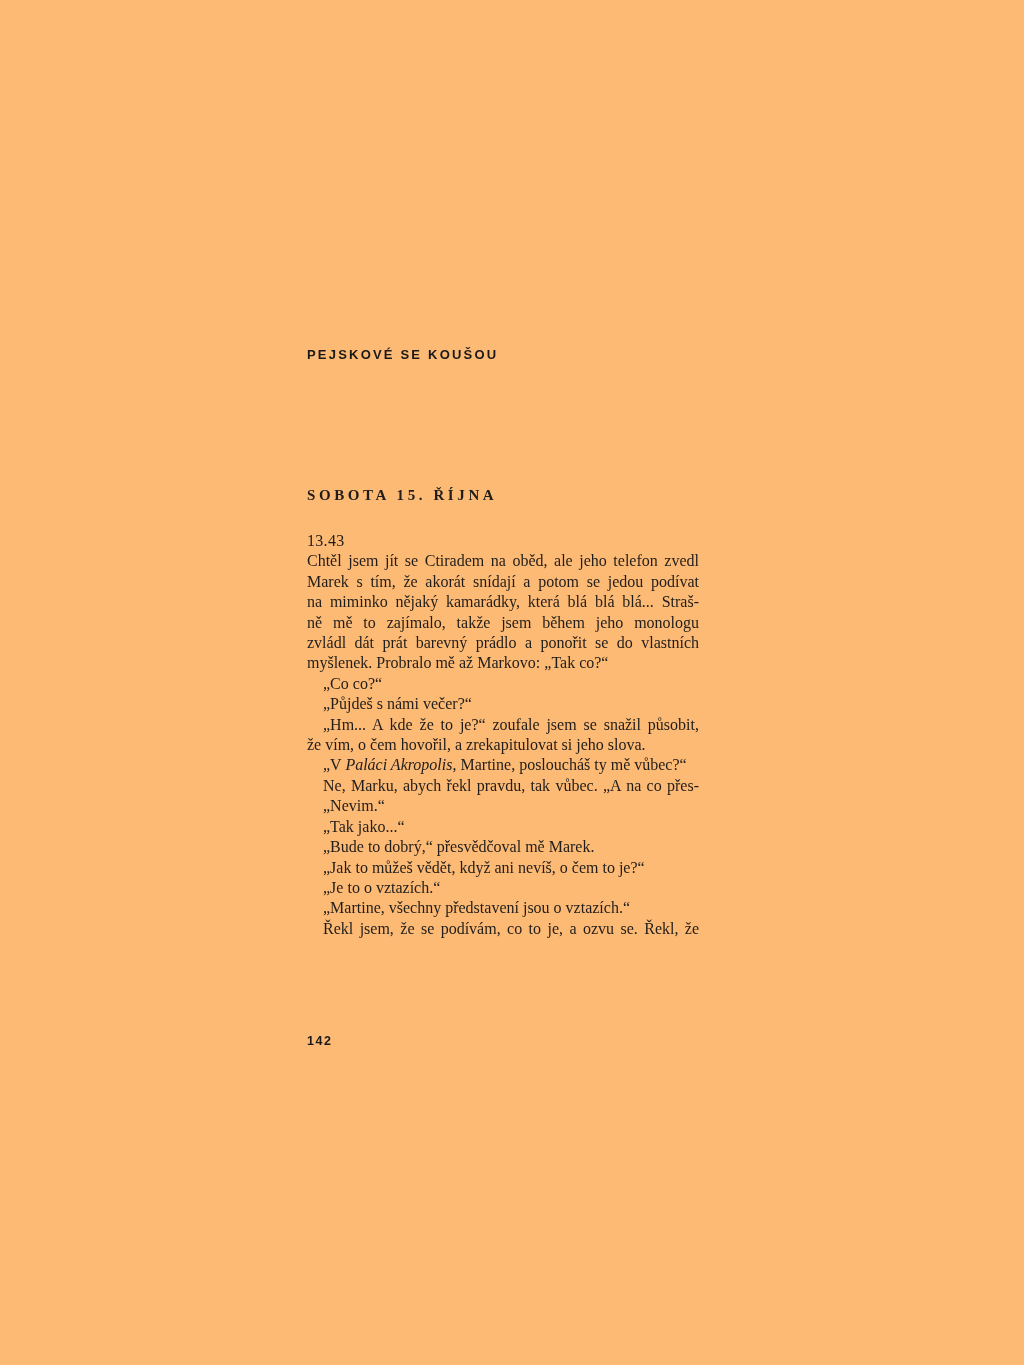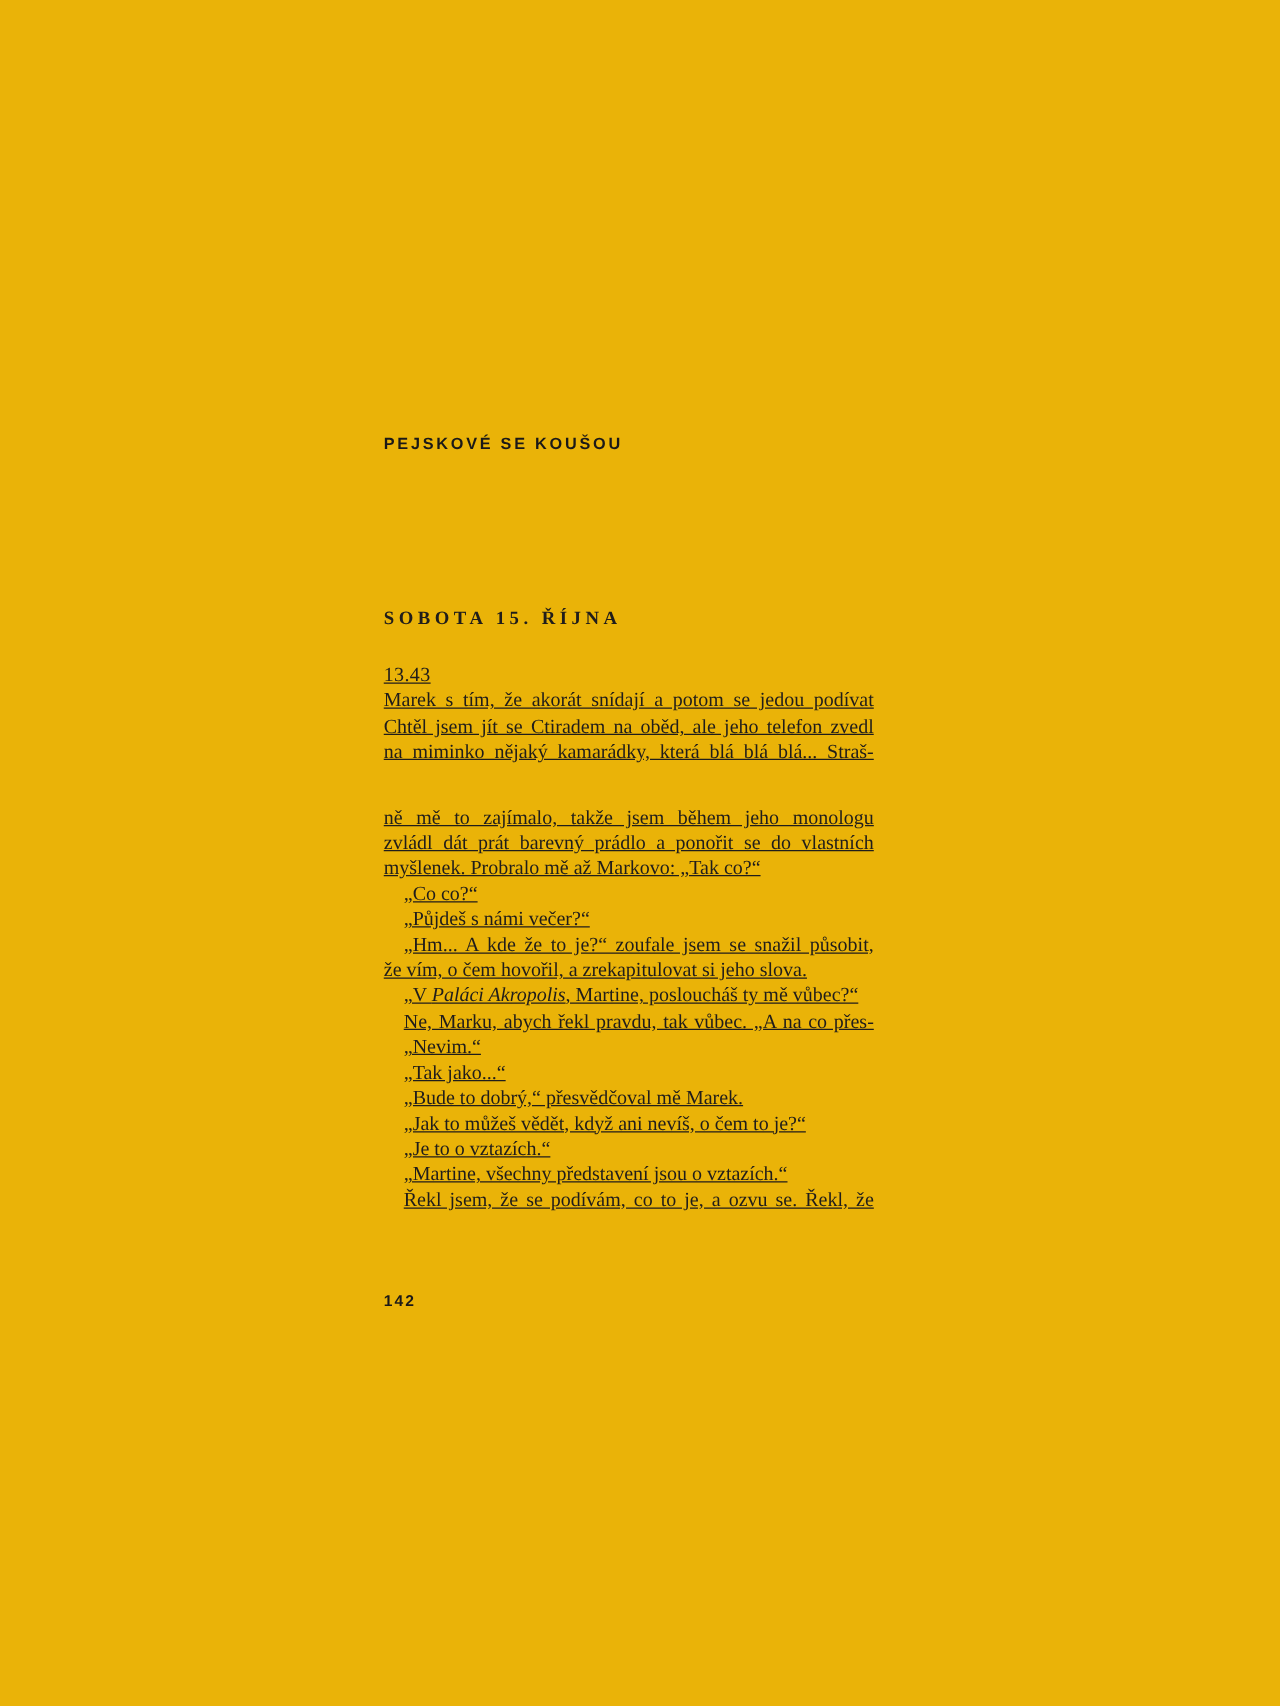--- a/index.html
+++ b/index.html
@@ -35,52 +35,51 @@
     letter-spacing: 3.6px;
     color: #201d1b;
   }
   .entry {
     position: absolute;
     left: 307px; top: 531px;
     width: 392px;
     font-size: 16px;
     line-height: 20.4px;
     color: #201d1b;
-    text-decoration: underline;
   }
   .line { white-space: nowrap; }
   .line.indent { text-indent: 16px; }
   .it { font-style: italic; }
   .entry-time { letter-spacing: 0.3px; }
   .page-number {
     position: absolute;
     left: 307px; top: 1034px;
     font-family: "Liberation Sans", sans-serif;
     font-weight: 700;
     font-size: 12.5px;
     letter-spacing: 1.6px;
     color: #1b1918;
   }
 </style>
 </head>
 <body>
 
-<div class="book-page" style="background: #eab308; color: rgb(32, 29, 27);">
+<div class="book-page" style="background: #fdba74; color: rgb(32, 29, 27);">
   <h1 class="chapter-title">PEJSKOVÉ SE KOUŠOU</h1>
 
   <h2 class="date-heading">SOBOTA 15. ŘÍJNA</h2>
 
   <div class="entry">
     <div class="line entry-time">13.43</div>
     <div id="entry-body">
         <div>
+          <div class="line just" style="word-spacing: 2.54px;"><span>Chtěl jsem jít se Ctiradem na oběd, ale jeho telefon zvedl</span></div>
           <div class="line just" style="word-spacing: 3.7px;"><span>Marek s tím, že akorát snídají a potom se jedou podívat</span></div>
-          <div class="line just" style="word-spacing: 2.54px;"><span>Chtěl jsem jít se Ctiradem na oběd, ale jeho telefon zvedl</span></div>
           <div class="line just" style="word-spacing: 3.81px;"><span>na miminko nějaký kamarádky, která blá blá blá... Straš-</span></div>
-          <div class="line just" style="word-spacing: 6.85px; margin-top: 32px;"><span>ně mě to zajímalo, takže jsem během jeho monologu</span></div>
+          <div class="line just" style="word-spacing: 6.85px;"><span>ně mě to zajímalo, takže jsem během jeho monologu</span></div>
           <div class="line just" style="word-spacing: 4.41px;"><span>zvládl dát prát barevný prádlo a ponořit se do vlastních</span></div>
           <div class="line"><span>myšlenek. Probralo mě až Markovo: „Tak co?“</span></div>
         </div>
         <div>
           <div class="line indent"><span>„Co co?“</span></div>
         </div>
         <div>
           <div class="line indent"><span>„Půjdeš s námi večer?“</span></div>
         </div>
         <div>

